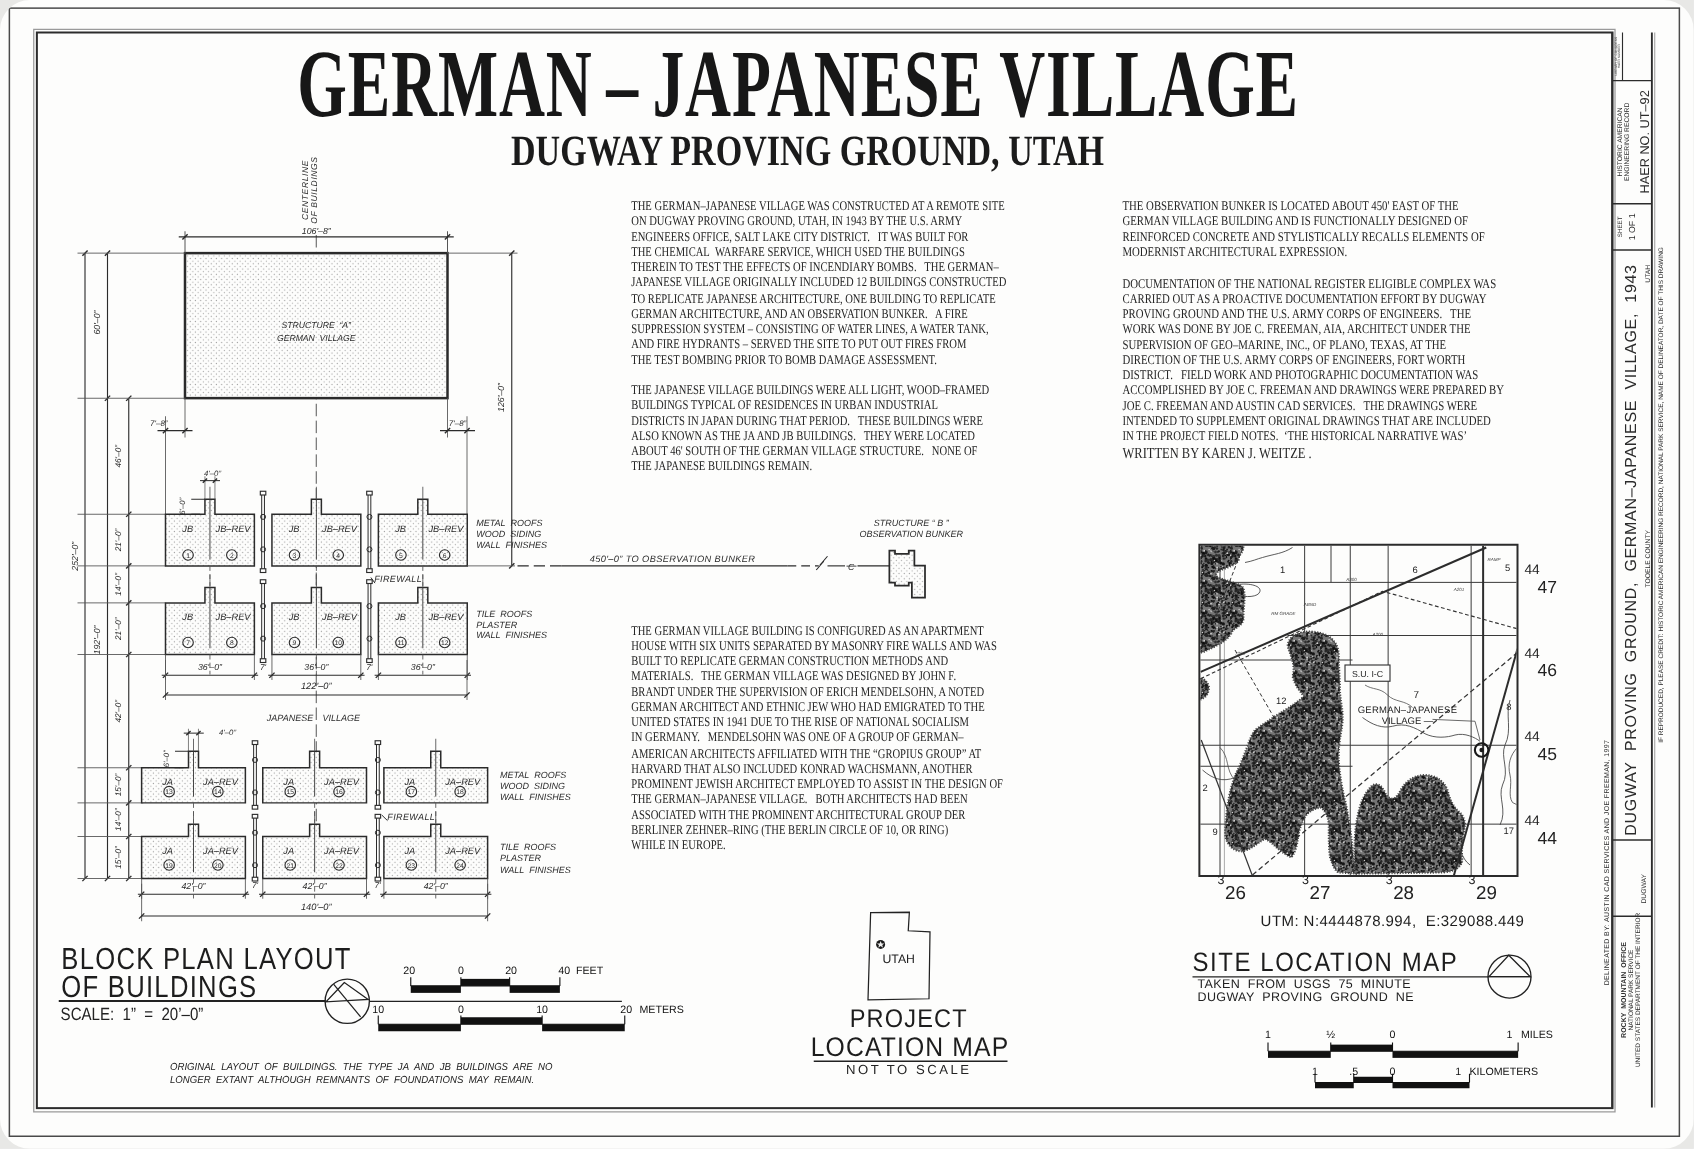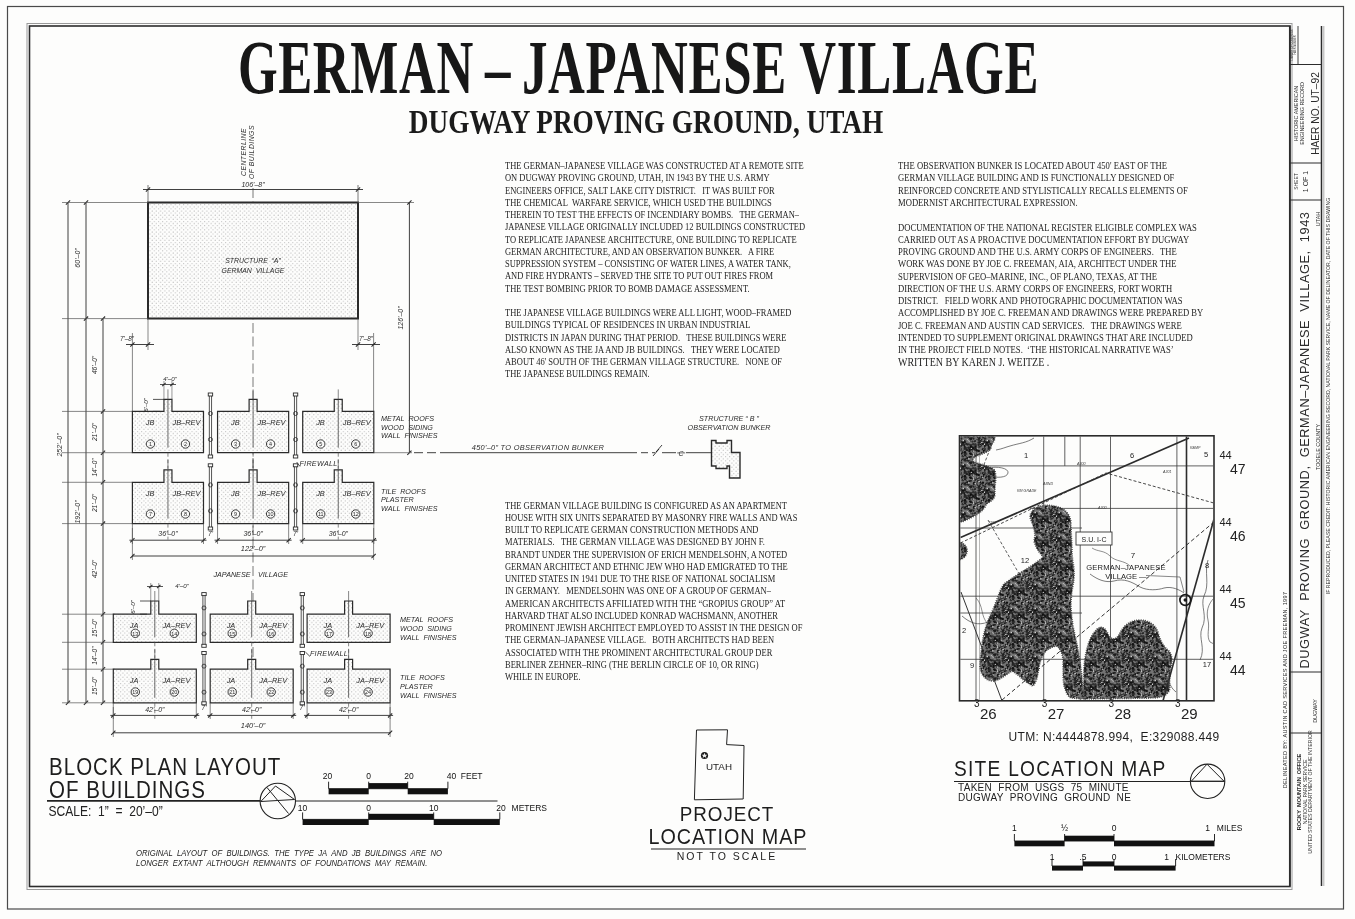--- a/index.html
+++ b/index.html
@@ -1,17 +1,17 @@
 <!DOCTYPE html>
 <html><head>
 <meta charset="utf-8">
 <style>
   html,body{margin:0;padding:0;background:#e8e8e6;}
   #sheet{position:relative;width:1355px;height:919px;background:#fdfdfc;overflow:hidden;
-         font-family:"Liberation Sans", sans-serif;color:#1e1e1e;}
+         font-family:"Liberation Sans", sans-serif;color:#1e1e1e;border-radius:24px;}
   .abs{position:absolute;}
   .ser{font-family:"Liberation Serif", serif;}
   .para{font-family:"Liberation Serif", serif;font-size:10.6px;line-height:12.25px;
         color:#242424;white-space:nowrap;transform:scaleX(0.8);transform-origin:left top;}
 </style>
 </head>
 <body>
 <div id="sheet">
 
 <svg class="abs" style="left:0;top:0" width="1355" height="919" viewBox="0 0 1355 919">

